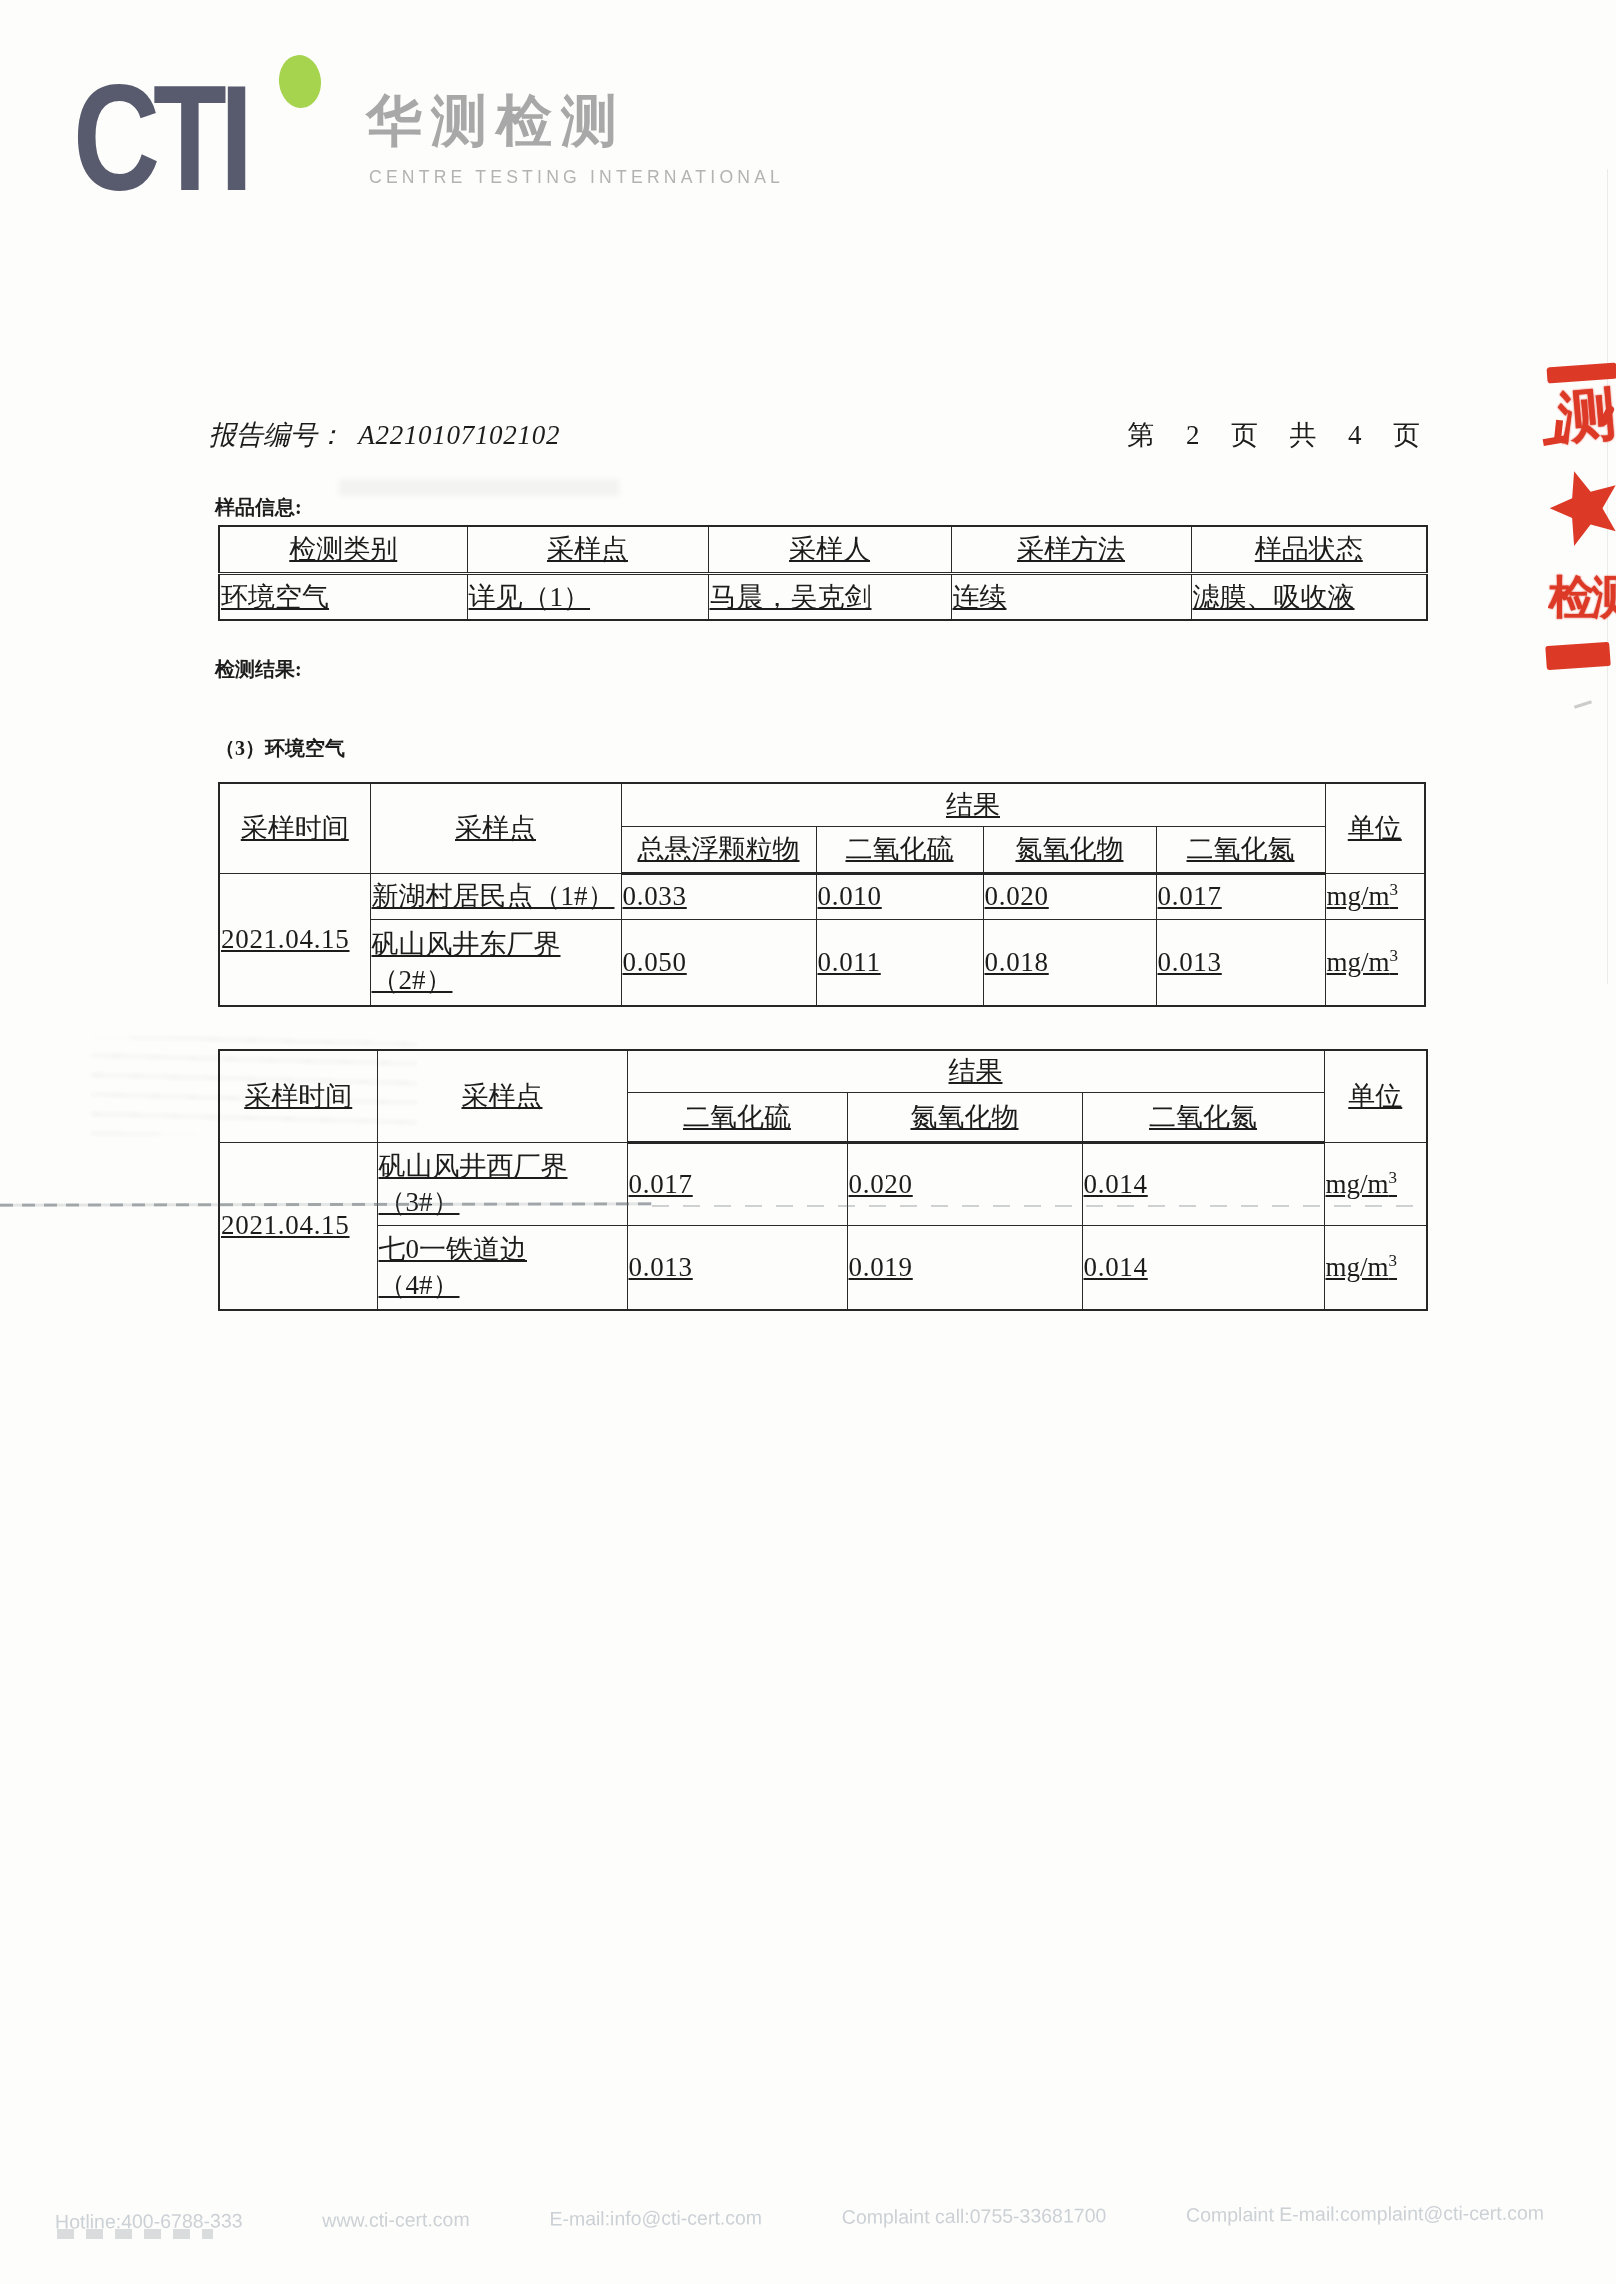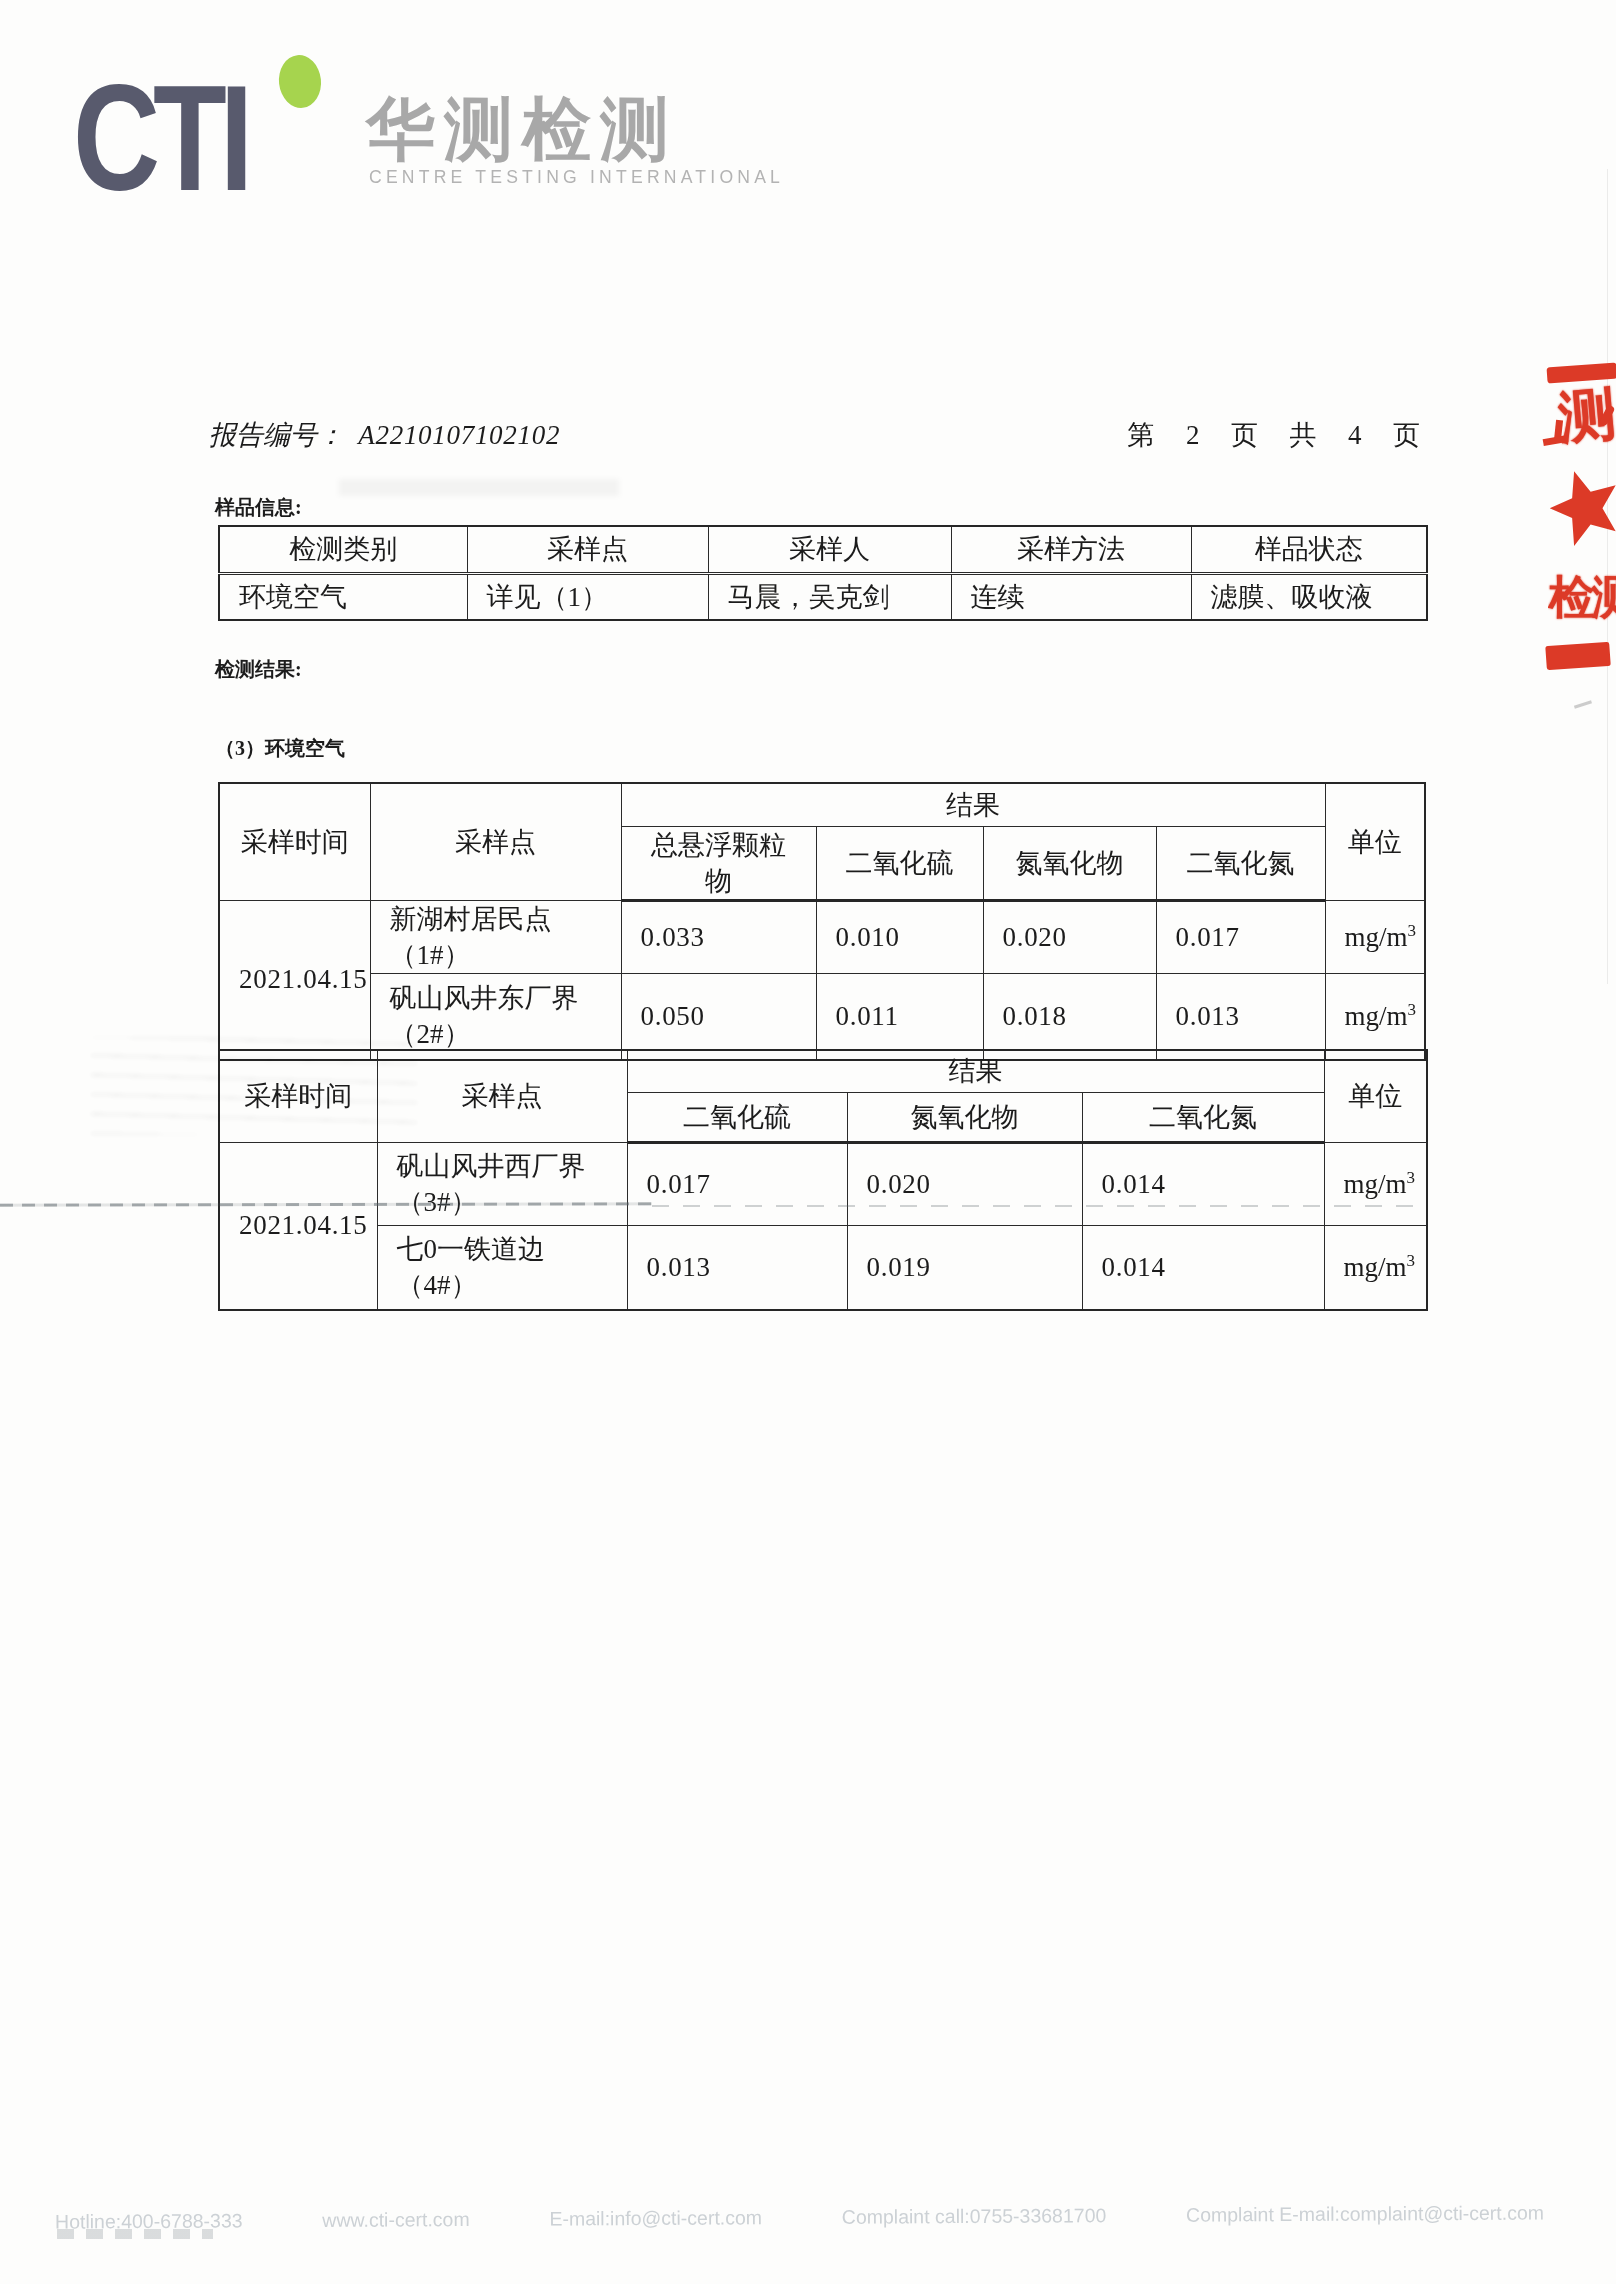--- a/index.html
+++ b/index.html
@@ -22,21 +22,21 @@
     color:#585a6d; letter-spacing:-9px;
     transform:scaleX(0.80); transform-origin:left top;
   }
   .logo-dot {
     position:absolute; left:206px; top:9px; width:42px; height:53px;
     background:#a6d44e; border-radius:50%; transform:rotate(-6deg);
   }
   .logo-cn {
     position:absolute; left:293px; top:38px;
     font-family:Liberation Mono, monospace;
-    font-weight:bold; font-size:69px; color:#a8a8a8; letter-spacing:9px;
+    font-weight:bold; font-size:56px; color:#a8a8a8; letter-spacing:9px;
     white-space:nowrap;
   }
   .logo-sub {
     position:absolute; left:296px; top:121px;
     font-family:"Liberation Sans","DejaVu Sans",sans-serif;
     font-size:17.6px; color:#b3b3b3; letter-spacing:4.2px; white-space:nowrap;
   }
 
   
   .doc-title {
@@ -56,21 +56,21 @@
   .sec-heading { position:absolute; left:215px; font-size:20px; font-weight:bold; white-space:nowrap; }
   .h-sample   { top:494px; }
   .h-results  { top:656px; }
   .h-section1 { top:735px; }
 
   
   table { border-collapse:collapse; table-layout:fixed; background:transparent; }
   .dtable { position:absolute; left:218px; border:2px solid #262626; }
   .dtable th, .dtable td {
     border:1.3px solid #2a2a2a; vertical-align:middle;
-    font-weight:normal; font-size:27px; padding:0 19px; overflow:hidden;
+    font-weight:normal; font-size:27px; padding:0 1px; overflow:hidden;text-decoration:underline;
   }
   .t-sample { top:525px; width:1208px; }
   .t-sample tr { height:47px; }
   .t-sample thead th { border-bottom:3.9px double #2a2a2a; }
 
   .t1 { top:782px; width:1207px; }
   .t2 { top:1049px; width:1209px; }
   .dtable thead .row-params th { border-bottom:3.3px solid #262626; }
   .site-l2 { display:block; }
   sup { font-size:17px; }

